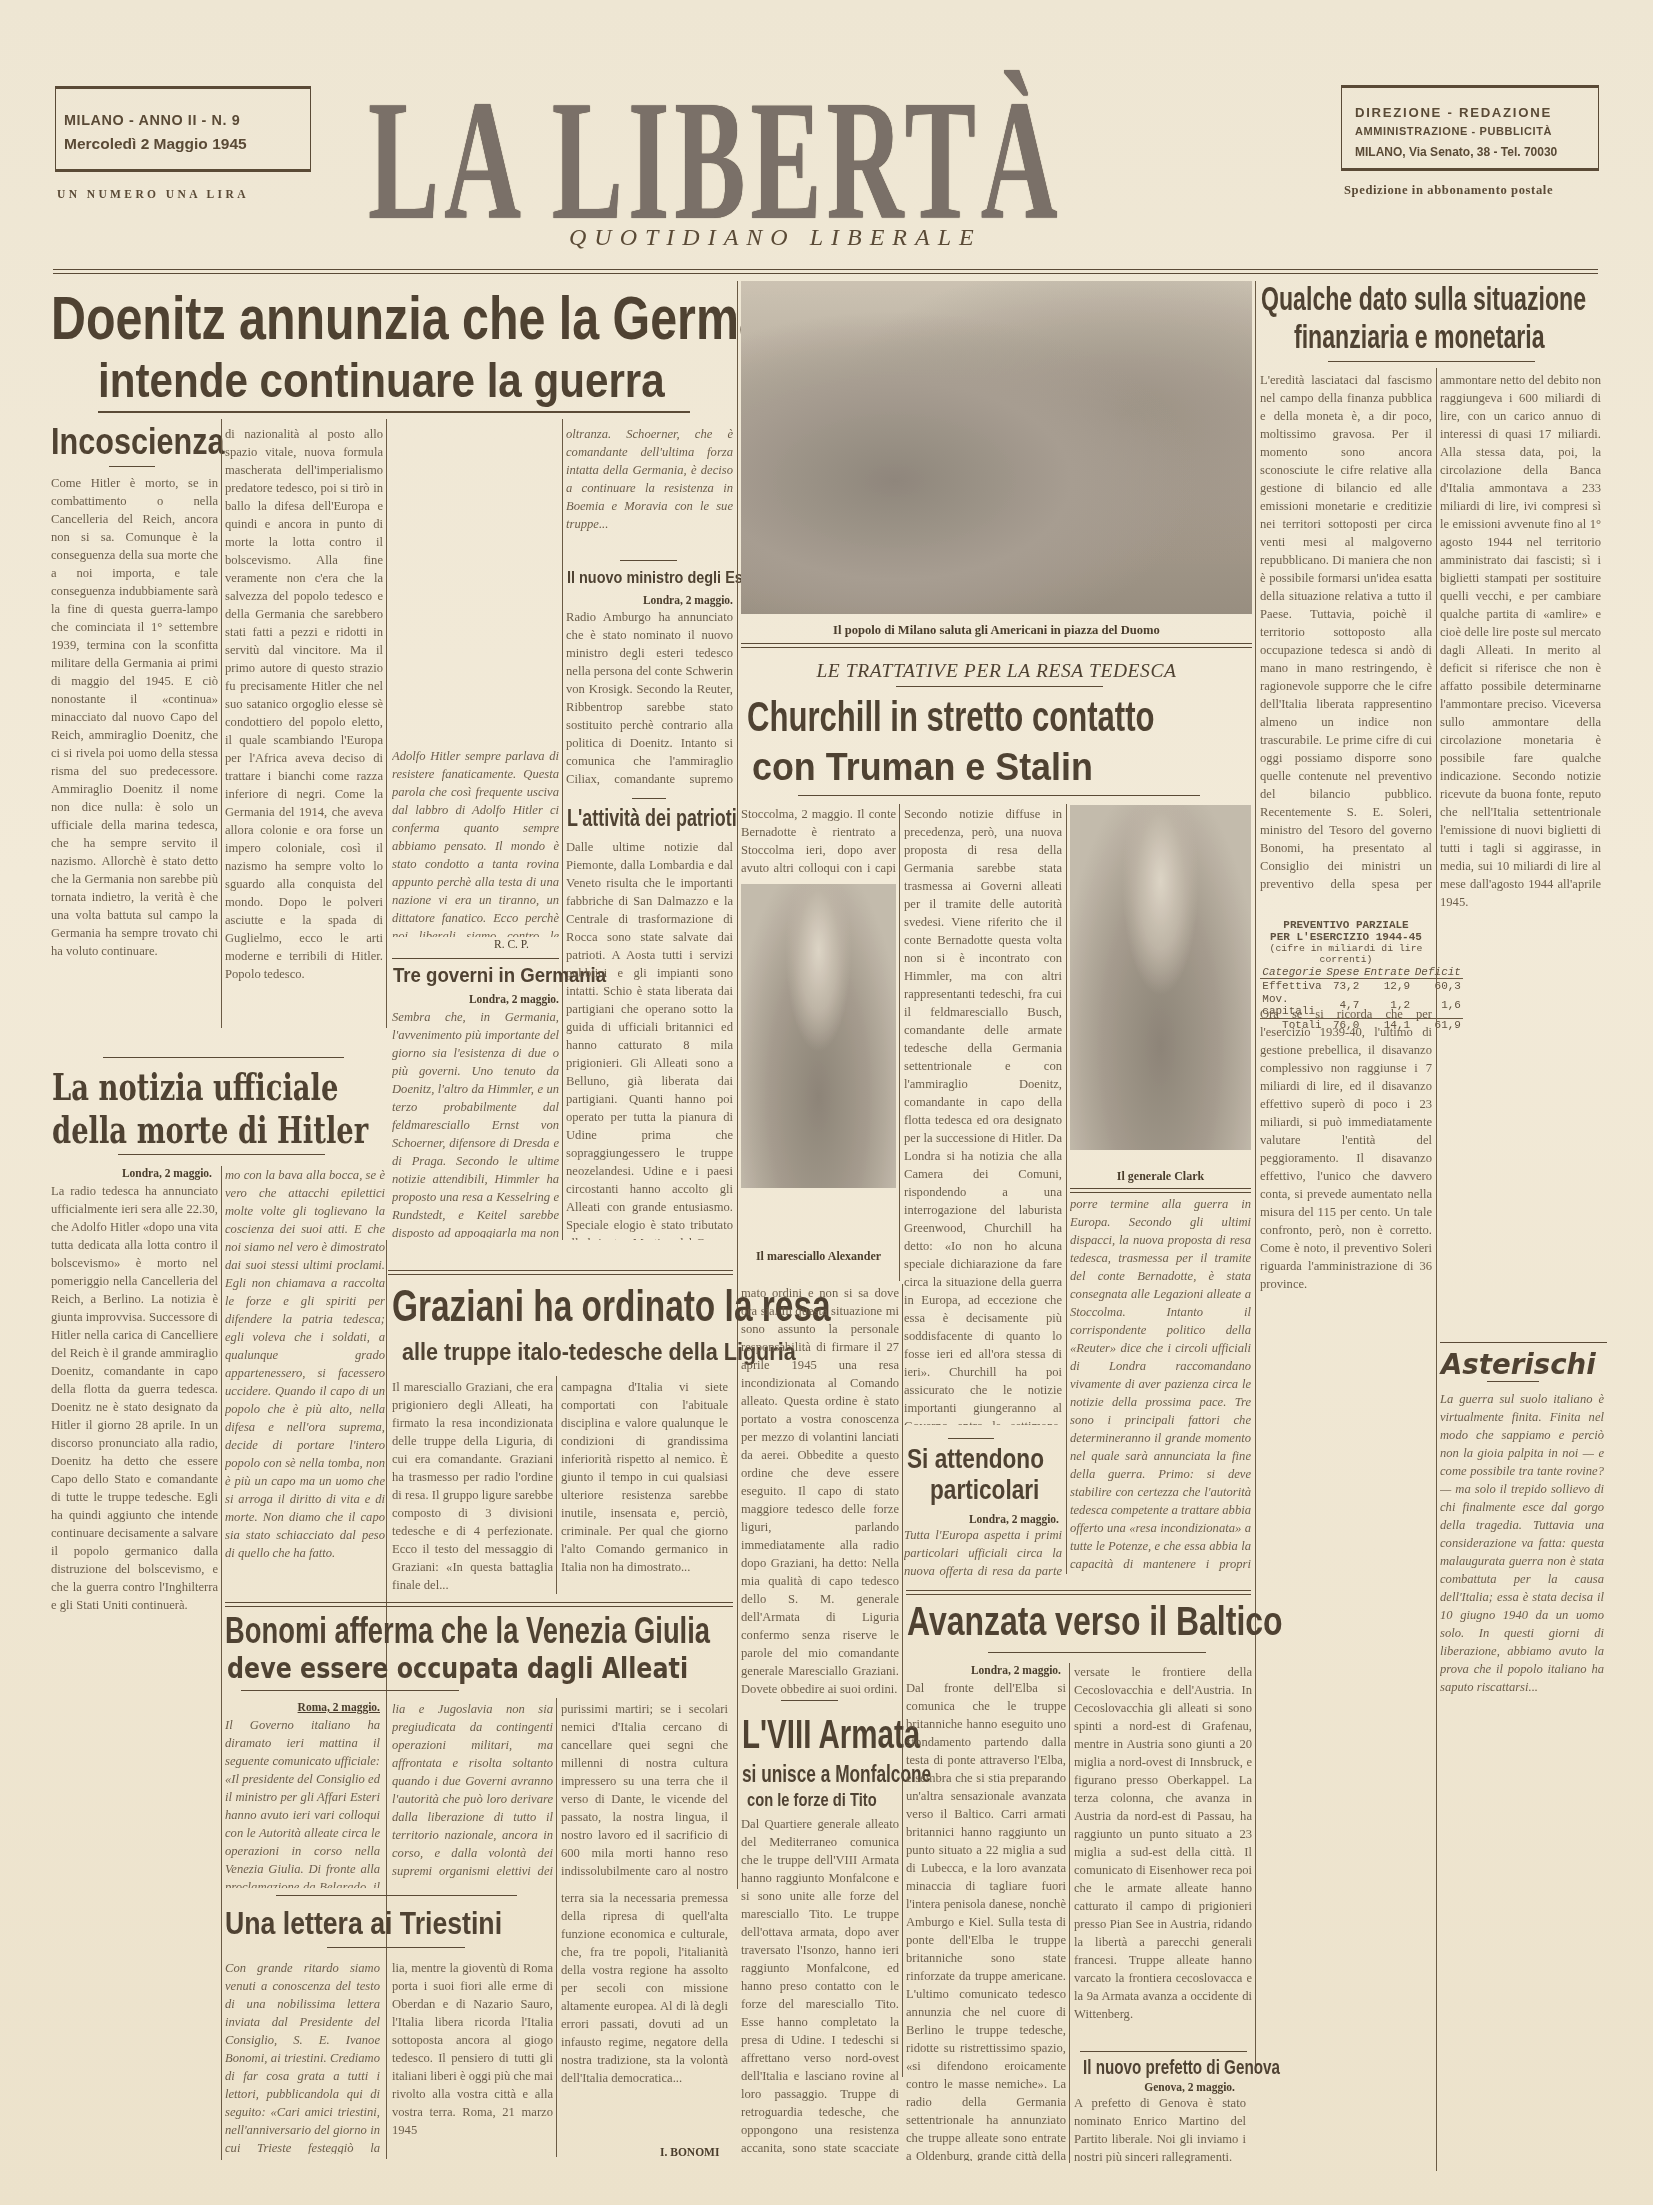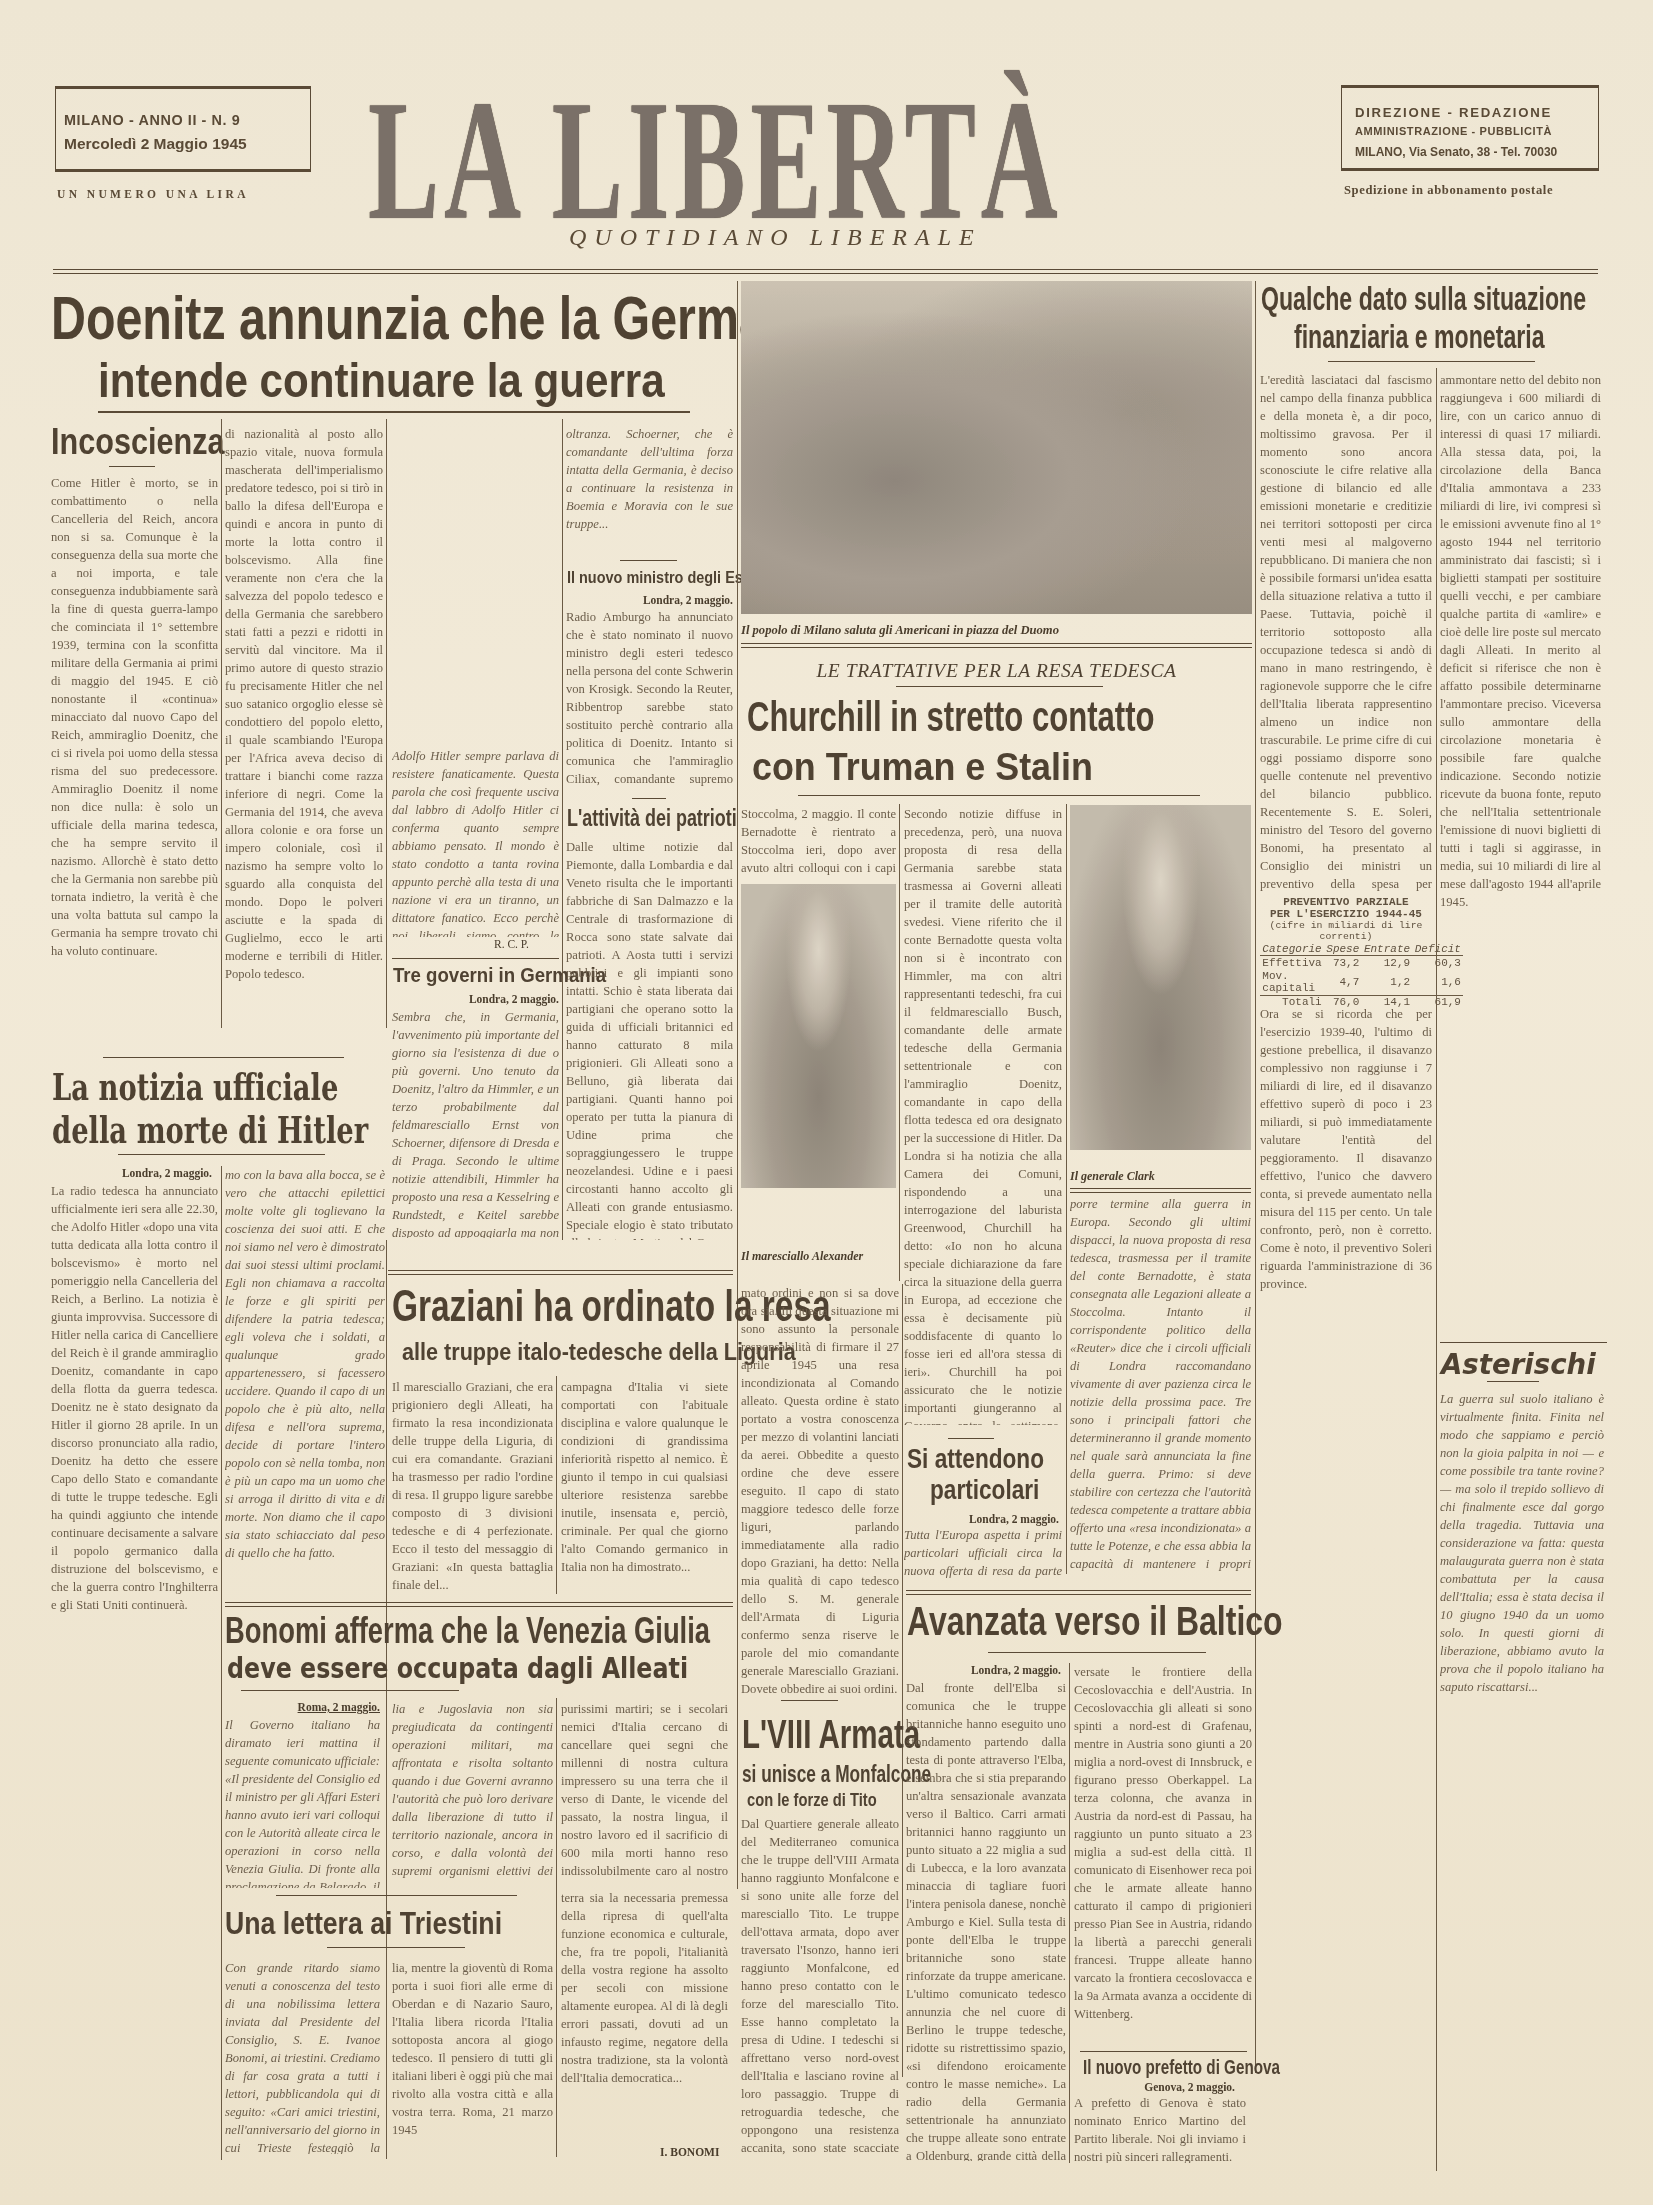--- a/index.html
+++ b/index.html
@@ -8,21 +8,21 @@
   .abs{position:absolute;}
   .rule{position:absolute;height:0;border-top:2.3px solid #5a4a36;}
   .rule.thin{border-top-width:1.1px;}
   .rule.double{border-top:1.7px solid #5a4a36;border-bottom:1.7px solid #5a4a36;height:3.4px;}
   .vrule{position:absolute;width:0;border-left:1.1px solid #6a5a44;}
   .box{position:absolute;border:1.7px solid #5a4a36;border-top-width:3.4px;border-bottom-width:3.4px;box-sizing:border-box;}
   .cond{font-family:"Liberation Sans Narrow","Liberation Sans",sans-serif;font-stretch:condensed;}
   .hl{color:#4f4232;font-weight:bold;line-height:1;white-space:nowrap;transform-origin:0 0;}
   .masthead{font-family:"Liberation Serif",serif;font-weight:bold;color:#7a7068;letter-spacing:8px;transform:scaleX(.62);transform-origin:0 0;white-space:nowrap;text-shadow:0 0 1.1px #4f4232;}
   .small{font-size:13.8px;line-height:1.25;}
-  .caption{font-size:12.6px;font-weight:bold;color:#4a3d2c;white-space:nowrap;text-align:left;font-style:italic;}
+  .caption{font-size:12.6px;font-weight:bold;color:#4a3d2c;white-space:nowrap;text-align:center;}
   .body-text{font-size:12.6px;line-height:18px;color:#6b5d4a;text-align:justify;hyphens:auto;overflow:hidden;}
   .body-text.it{font-style:italic;}
   .dateline{text-align:right;display:block;}
   .photo{position:absolute;background:
       radial-gradient(ellipse at 30% 60%,#8e867c 0%,#a59c90 35%,transparent 60%),
       radial-gradient(ellipse at 75% 40%,#9a9185 0%,transparent 55%),
       linear-gradient(180deg,#c8bfb0 0%,#b0a698 40%,#978d80 100%);
       filter:contrast(1.05);}
   .photo.portrait{background:
       radial-gradient(ellipse at 50% 22%,#d8d0c2 0%,#bbb2a4 18%,transparent 30%),
@@ -173,21 +173,21 @@
   <div class="abs hl cond" style="left:1083px;top:2058px;font-size:19.5px;transform:scaleX(.78);">Il nuovo prefetto di Genova</div>
   <div class="abs small dateline" style="left:1074px;top:2080px;width:161px;font-size:11.5px;font-weight:bold;">Genova, 2 maggio.</div>
   <div class="abs body-text" style="left:1074px;top:2094px;width:172px;height:69px;">A prefetto di Genova è stato nominato Enrico Martino del Partito liberale. Noi gli inviamo i nostri più sinceri rallegramenti.</div>
 
   <div class="abs hl cond" style="left:1261px;top:281px;font-size:34px;transform:scaleX(.68);">Qualche dato sulla situazione</div>
   <div class="abs hl cond" style="left:1294px;top:319px;font-size:34px;transform:scaleX(.68);">finanziaria e monetaria</div>
   <div class="rule thin" style="left:1328px;top:361px;width:207px;"></div>
   <div class="abs body-text" style="left:1260px;top:371px;width:172px;height:523px;">L'eredità lasciataci dal fascismo nel campo della finanza pubblica e della moneta è, a dir poco, moltissimo gravosa. Per il momento sono ancora sconosciute le cifre relative alla gestione di bilancio ed alle emissioni monetarie e creditizie nei territori sottoposti per circa venti mesi al malgoverno repubblicano. Di maniera che non è possibile formarsi un'idea esatta della situazione relativa a tutto il Paese. Tuttavia, poichè il territorio sottoposto alla occupazione tedesca si andò di mano in mano restringendo, è ragionevole supporre che le cifre dell'Italia liberata rappresentino almeno un indice non trascurabile. Le prime cifre di cui oggi possiamo disporre sono quelle contenute nel preventivo del bilancio pubblico. Recentemente S. E. Soleri, ministro del Tesoro del governo Bonomi, ha presentato al Consiglio dei ministri un preventivo della spesa per l'esercizio finanziario in corso. Le cifre relative sono le seguenti:</div>
 
   <div class="abs tbl" style="left:1260px;top:896px;width:172px;">
-    <div style="text-align:center;font-weight:bold;">PREVENTIVO PARZIALE</div>
+    <div style="text-align:center;font-weight:bold;margin-top:23px;">PREVENTIVO PARZIALE</div>
     <div style="text-align:center;font-weight:bold;">PER L'ESERCIZIO 1944-45</div>
     <div style="text-align:center;font-size:9.8px;">(cifre in miliardi di lire correnti)</div>
     <table>
       <tbody>
           <tr style="border-bottom:1.1px solid #6a5a44;">
         <th>Categorie</th>
         <th>Spese</th>
         <th>Entrate</th>
         <th>Deficit</th>
       </tr>

